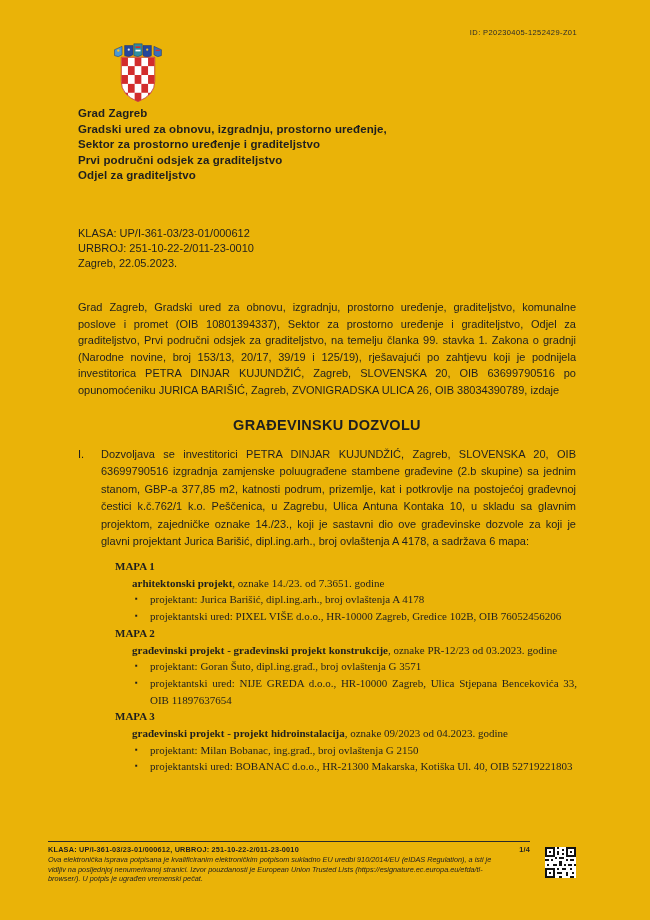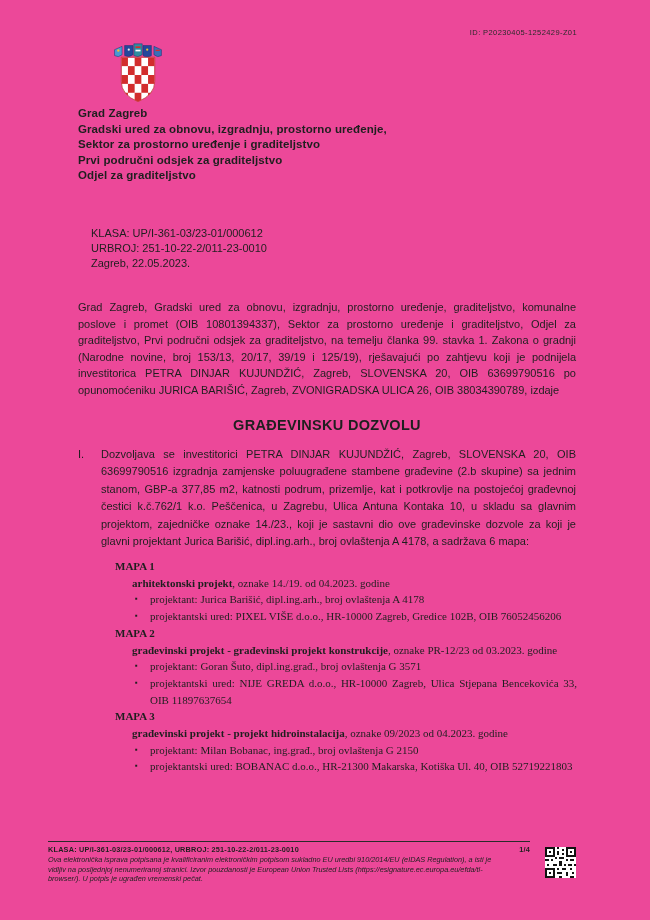--- a/index.html
+++ b/index.html
@@ -6,21 +6,21 @@
   html, body { background: #ffffff; }
   body {
     font-family: "Liberation Sans", "DejaVu Sans", sans-serif;
     color: #1f1f1f;
     -webkit-font-smoothing: antialiased;
   }
   .page {
     position: relative;
     width: 650px;
     height: 920px;
-    background: #ec4899;
+    background: #eab308;
     overflow: hidden;
   }
   .id-label {
     position: absolute;
     top: 28px;
     right: 73px;
     font-size: 7.5px;
     letter-spacing: 0.4px;
     color: #2a2a2a;
   }
@@ -41,21 +41,20 @@
     line-height: 15.5px;
     letter-spacing: 0.1px;
   }
   .case-block {
     position: absolute;
     left: 78px;
     top: 226px;
     width: 430px;
     font-size: 11px;
     line-height: 15.2px;
-    margin-left: 13px;
   }
   .intro {
     position: absolute;
     left: 78px;
     top: 299px;
     width: 498px;
     font-size: 11px;
     line-height: 16.6px;
     text-align: justify;
   }
@@ -201,21 +200,21 @@
 
   <div class="item1">
     <span class="num">I.</span>
     <span class="txt">Dozvoljava se investitorici PETRA DINJAR KUJUNDŽIĆ, Zagreb, SLOVENSKA 20, OIB 63699790516 izgradnja zamjenske poluugrađene stambene građevine (2.b skupine) sa jednim stanom, GBP-a 377,85 m2, katnosti podrum, prizemlje, kat i potkrovlje na postojećoj građevnoj čestici k.č.762/1 k.o. Peščenica, u Zagrebu, Ulica Antuna Kontaka 10, u skladu sa glavnim projektom, zajedničke oznake 14./23., koji je sastavni dio ove građevinske dozvole za koji je glavni projektant Jurica Barišić, dipl.ing.arh., broj ovlaštenja A 4178, a sadržava 6 mapa:</span>
   </div>
 
   <div class="mape">
 
     <div class="mapa">
       <div class="mapa-heading">MAPA 1</div>
-      <div class="project-line"><b>arhitektonski projekt</b><span>, oznake 14./19. od 04.2023. godine</span></div>
+      <div class="project-line"><b>arhitektonski projekt</b><span>, oznake 14./23. od 7.3651. godine</span></div>
       <div class="bullet-row">
         <span class="bullet-glyph">▪</span>
         <span class="bullet-text">projektant: Jurica Barišić, dipl.ing.arh., broj ovlaštenja A 4178</span>
       </div>
       <div class="bullet-row">
         <span class="bullet-glyph">▪</span>
         <span class="bullet-text">projektantski ured: PIXEL VIŠE d.o.o., HR-10000 Zagreb, Gredice 102B, OIB 76052456206</span>
       </div>
     </div>
 

